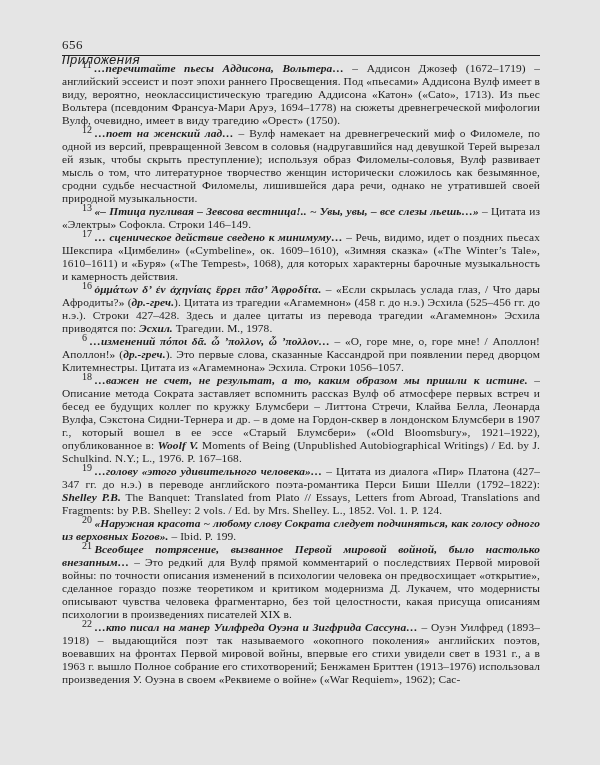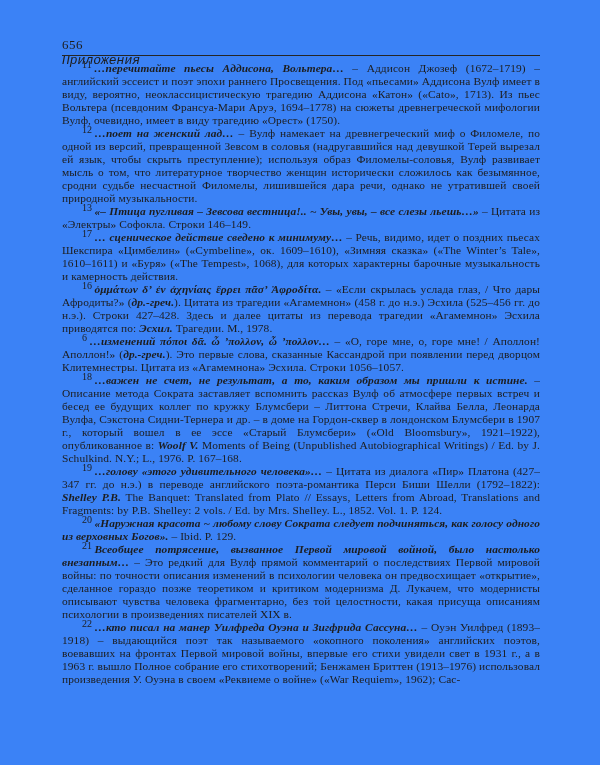--- a/index.html
+++ b/index.html
@@ -4,21 +4,21 @@
 <style>
   html, body {
     margin: 0;
     padding: 0;
     background: #fdfdfb;
   }
   .page {
     position: relative;
     width: 600px;
     height: 765px;
-    background: #3b82f6;
+    background: #e5e5e5;
     overflow: hidden;
     color: #1d1d1d;
     font-family: "Liberation Serif", "DejaVu Serif", serif;
   }
   .header {
     position: absolute;
     top: 37px;
     left: 62px;
     width: 478px;
     height: 16px;
@@ -83,17 +83,17 @@
   <div class="rule"></div>
   <div class="body" id="notes-block">
       <p class="note"><sup>11</sup> <span class="it">…перечитайте пьесы Аддисона, Вольтера…</span><span> – Аддисон Джозеф (1672–1719) – английский эссеист и поэт эпохи раннего Просвещения. Под «пьесами» Аддисона Вулф имеет в виду, вероятно, неоклассицистическую трагедию Аддисона «Катон» («Cato», 1713). Из пьес Вольтера (псевдоним Франсуа-Мари Аруэ, 1694–1778) на сюжеты древнегреческой мифологии Вулф, очевидно, имеет в виду трагедию «Орест» (1750).</span></p>
       <p class="note"><sup>12</sup> <span class="it">…поет на женский лад…</span><span> – Вулф намекает на древнегреческий миф о Филомеле, по одной из версий, превращенной Зевсом в соловья (надругавшийся над девушкой Терей вырезал ей язык, чтобы скрыть преступление); используя образ Филомелы-соловья, Вулф развивает мысль о том, что литературное творчество женщин исторически сложилось как безымянное, сродни судьбе несчастной Филомелы, лишившейся дара речи, однако не утратившей своей природной музыкальности.</span></p>
       <p class="note"><sup>13</sup> <span class="it">«– Птица пугливая – Зевсова вестница!.. ~ Увы, увы, – все слезы льешь…»</span><span> – Цитата из «Электры» Софокла. Строки 146–149.</span></p>
       <p class="note"><sup>17</sup> <span class="it">… сценическое действие сведено к минимуму…</span><span> – Речь, видимо, идет о поздних пьесах Шекспира «Цимбелин» («Cymbeline», ок. 1609–1610), «Зимняя сказка» («The Winter’s Tale», 1610–1611) и «Буря» («The Tempest», 1068), для которых характерны барочные музыкальность и камерность действия.</span></p>
       <p class="note"><sup>16</sup> <span class="it">ὀμμάτων δ’ ἐν ἀχηνίαις ἔρρει πᾶσ’ Ἀφροδίτα.</span><span> – «Если скрылась услада глаз, / Что дары Афродиты?» (</span><span class="it">др.-греч.</span><span>). Цитата из трагедии «Агамемнон» (458 г. до н.э.) Эсхила (525–456 гг. до н.э.). Строки 427–428. Здесь и далее цитаты из перевода трагедии «Агамемнон» Эсхила приводятся по: </span><span class="it">Эсхил.</span><span> Трагедии. М., 1978.</span></p>
       <p class="note"><sup>6</sup> <span class="it">…изменений πόποι δᾶ. ὦ ’πολλον, ὦ ’πολλον…</span><span> – «О, горе мне, о, горе мне! / Аполлон! Аполлон!» (</span><span class="it">др.-греч.</span><span>). Это первые слова, сказанные Кассандрой при появлении перед дворцом Клитемнестры. Цитата из «Агамемнона» Эсхила. Строки 1056–1057.</span></p>
       <p class="note"><sup>18</sup> <span class="it">…важен не счет, не результат, а то, каким образом мы пришли к истине.</span><span> – Описание метода Сократа заставляет вспомнить рассказ Вулф об атмосфере первых встреч и бесед ее будущих коллег по кружку Блумсбери – Литтона Стречи, Клайва Белла, Леонарда Вулфа, Сэкстона Сидни-Тернера и др. – в доме на Гордон-сквер в лондонском Блумсбери в 1907 г., который вошел в ее эссе «Старый Блумсбери» («Old Bloomsbury», 1921–1922), опубликованное в: </span><span class="it">Woolf V.</span><span> Moments of Being (Unpublished Autobiographical Writings) / Ed. by J. Schulkind. N.Y.; L., 1976. P. 167–168.</span></p>
       <p class="note"><sup>19</sup> <span class="it">…голову «этого удивительного человека»…</span><span> – Цитата из диалога «Пир» Платона (427–347 гг. до н.э.) в переводе английского поэта-романтика Перси Биши Шелли (1792–1822): </span><span class="it">Shelley P.B.</span><span> The Banquet: Translated from Plato // Essays, Letters from Abroad, Translations and Fragments: by P.B. Shelley: 2 vols. / Ed. by Mrs. Shelley. L., 1852. Vol. 1. P. 124.</span></p>
-      <p class="note"><sup>20</sup> <span class="it">«Наружная красота ~ любому слову Сократа следует подчиняться, как голосу одного из верховных Богов».</span><span> – Ibid. P. 129.</span></p>
+      <p class="note"><sup>20</sup> <span class="it">«Наружная красота ~ любому слову Сократа следует подчиняться, как голосу одного из верховных Богов».</span><span> – Ibid. P. 199.</span></p>
       <p class="note"><sup>21</sup> <span class="it">Всеобщее потрясение, вызванное Первой мировой войной, было настолько внезапным…</span><span> – Это редкий для Вулф прямой комментарий о последствиях Первой мировой войны: по точности описания изменений в психологии человека он предвосхищает «открытие», сделанное гораздо позже теоретиком и критиком модернизма Д. Лукачем, что модернисты описывают чувства человека фрагментарно, без той целостности, какая присуща описаниям психологии в произведениях писателей XIX в.</span></p>
       <p class="note"><sup>22</sup> <span class="it">…кто писал на манер Уилфреда Оуэна и Зигфрида Сассуна…</span><span> – Оуэн Уилфред (1893–1918) – выдающийся поэт так называемого «окопного поколения» английских поэтов, воевавших на фронтах Первой мировой войны, впервые его стихи увидели свет в 1931 г., а в 1963 г. вышло Полное собрание его стихотворений; Бенжамен Бриттен (1913–1976) использовал произведения У. Оуэна в своем «Реквиеме о войне» («War Requiem», 1962); Сас-</span></p>
     </div>
 </div>
 
 </body></html>

